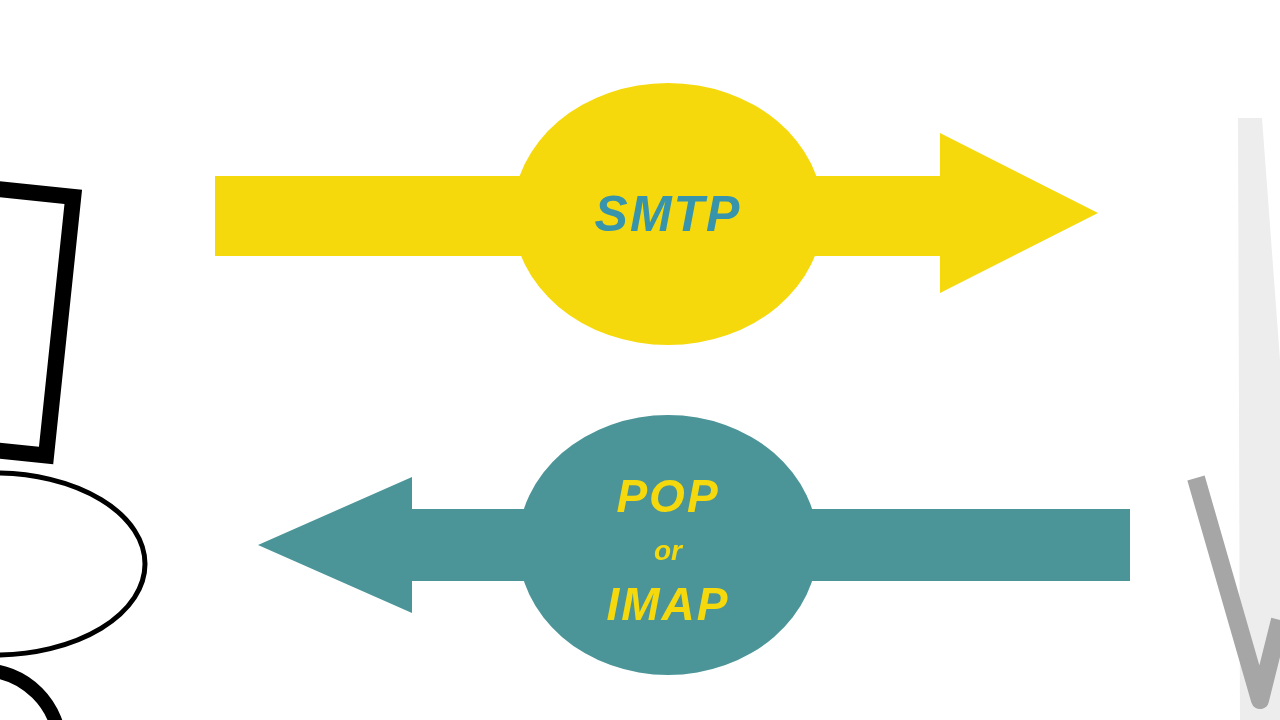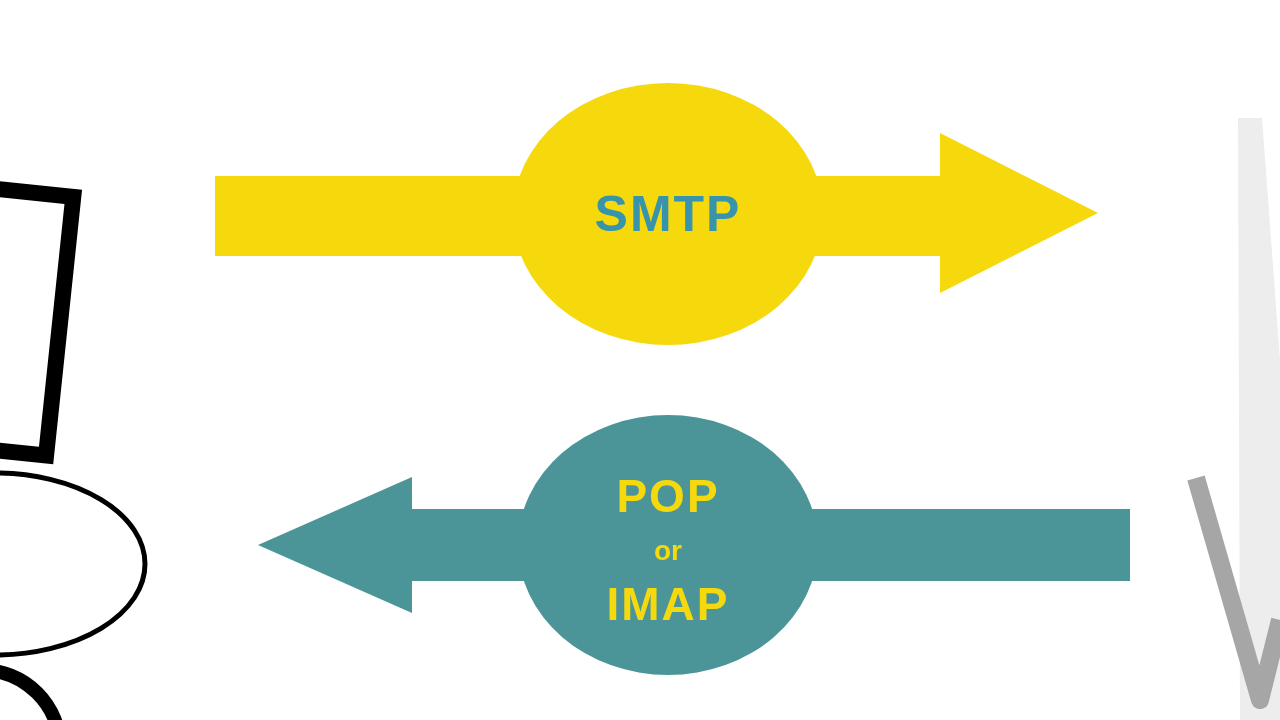--- a/index.html
+++ b/index.html
@@ -8,20 +8,21 @@
       width: 1280px;
       height: 720px;
       background: #ffffff;
       overflow: hidden;
     }
     .canvas {
       position: relative;
       width: 1280px;
       height: 720px;
       background: #ffffff;
+      font-style: italic;
     }
     svg { display: block; }
     .label {
       font-family: "Liberation Sans", sans-serif;
       font-weight: bold;
     }
   </style>
 </head>
 <body>
 

